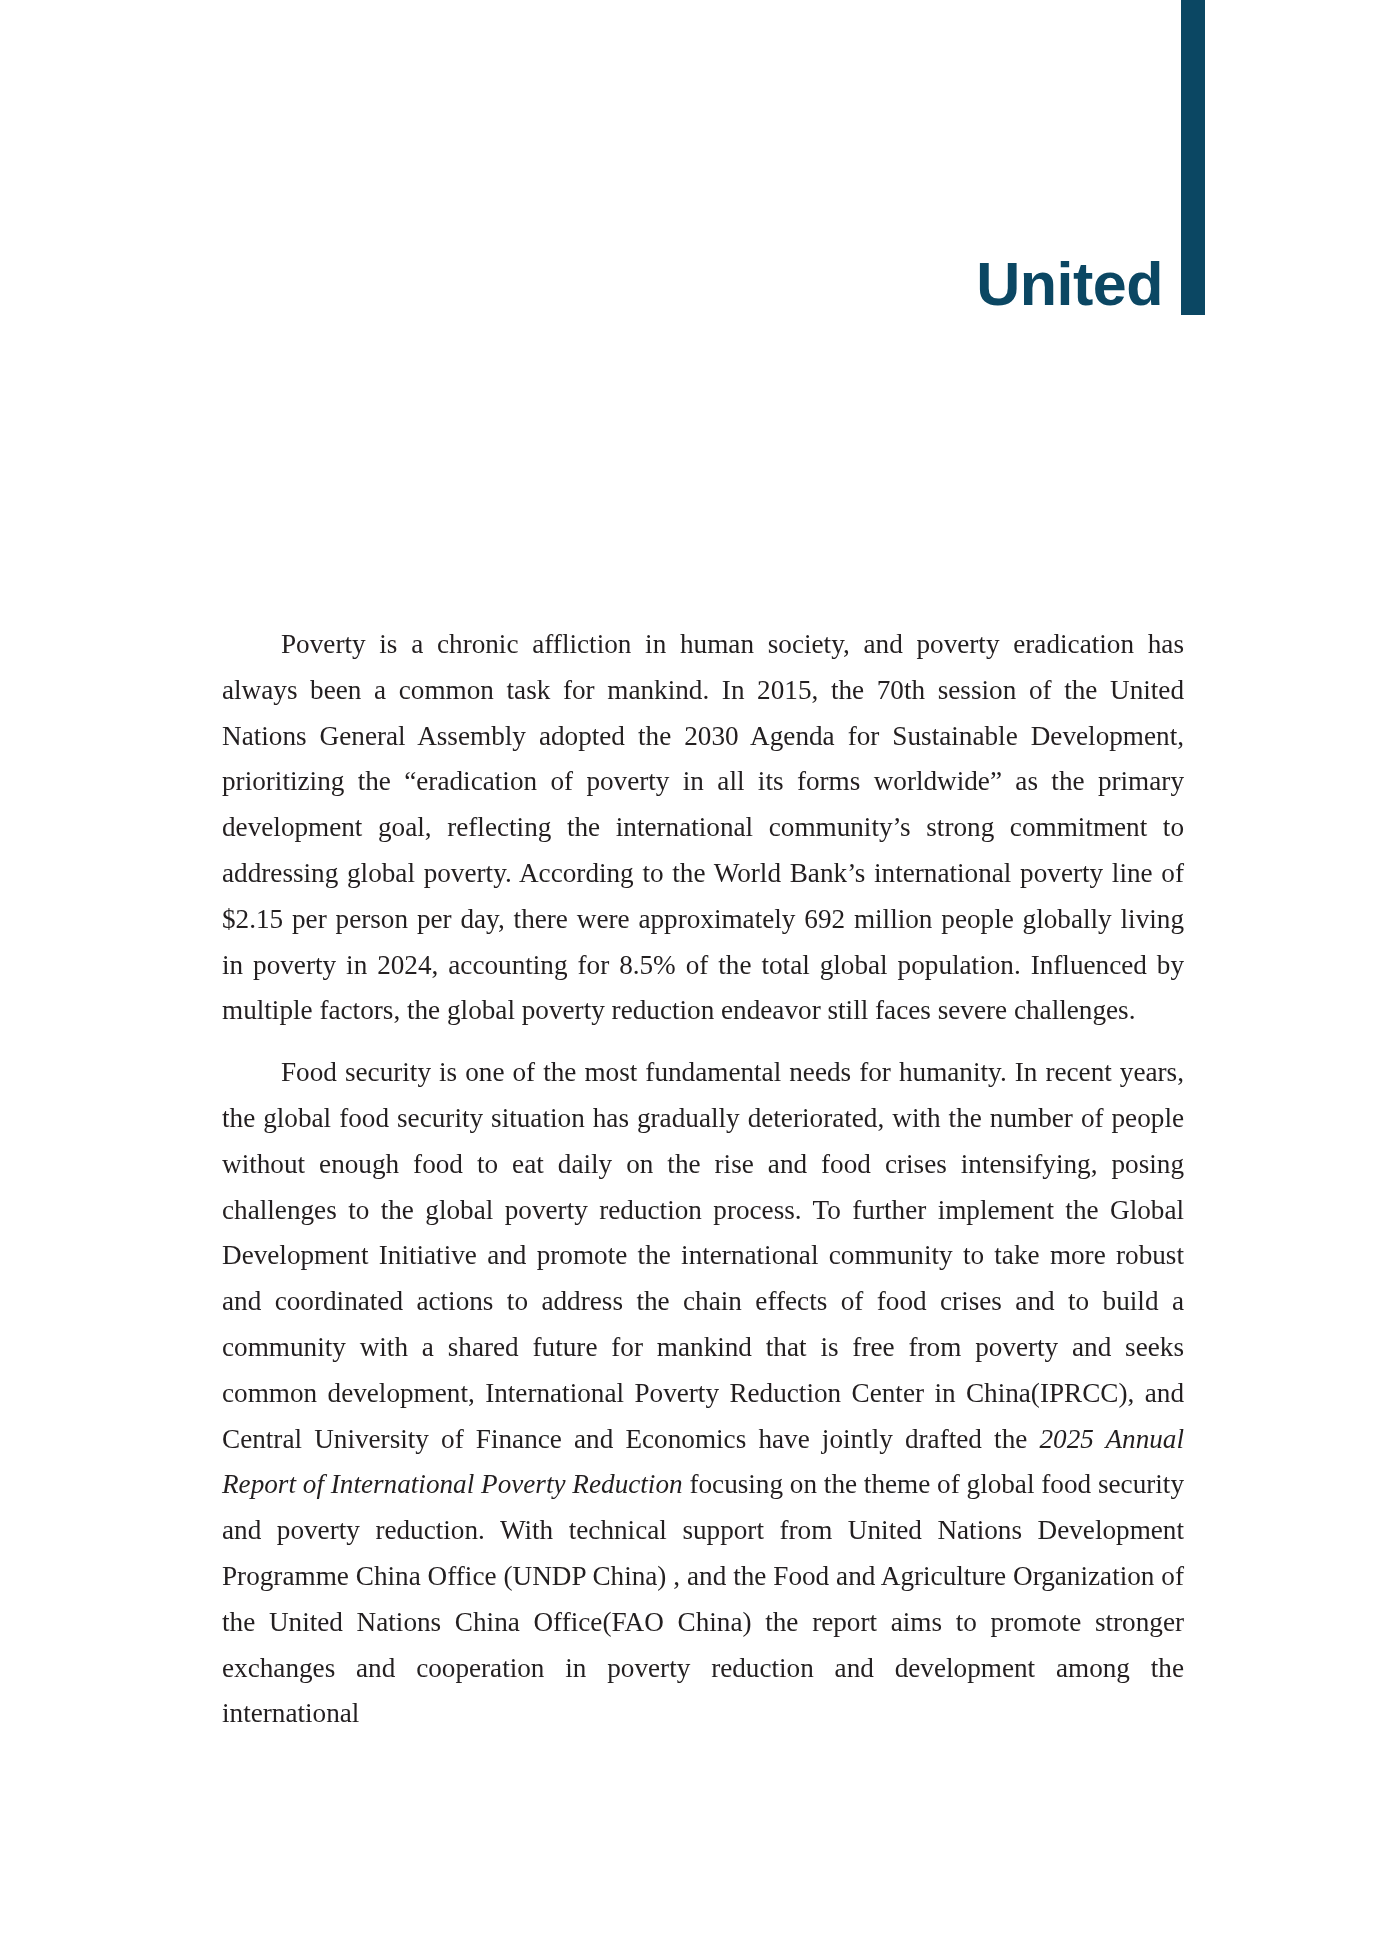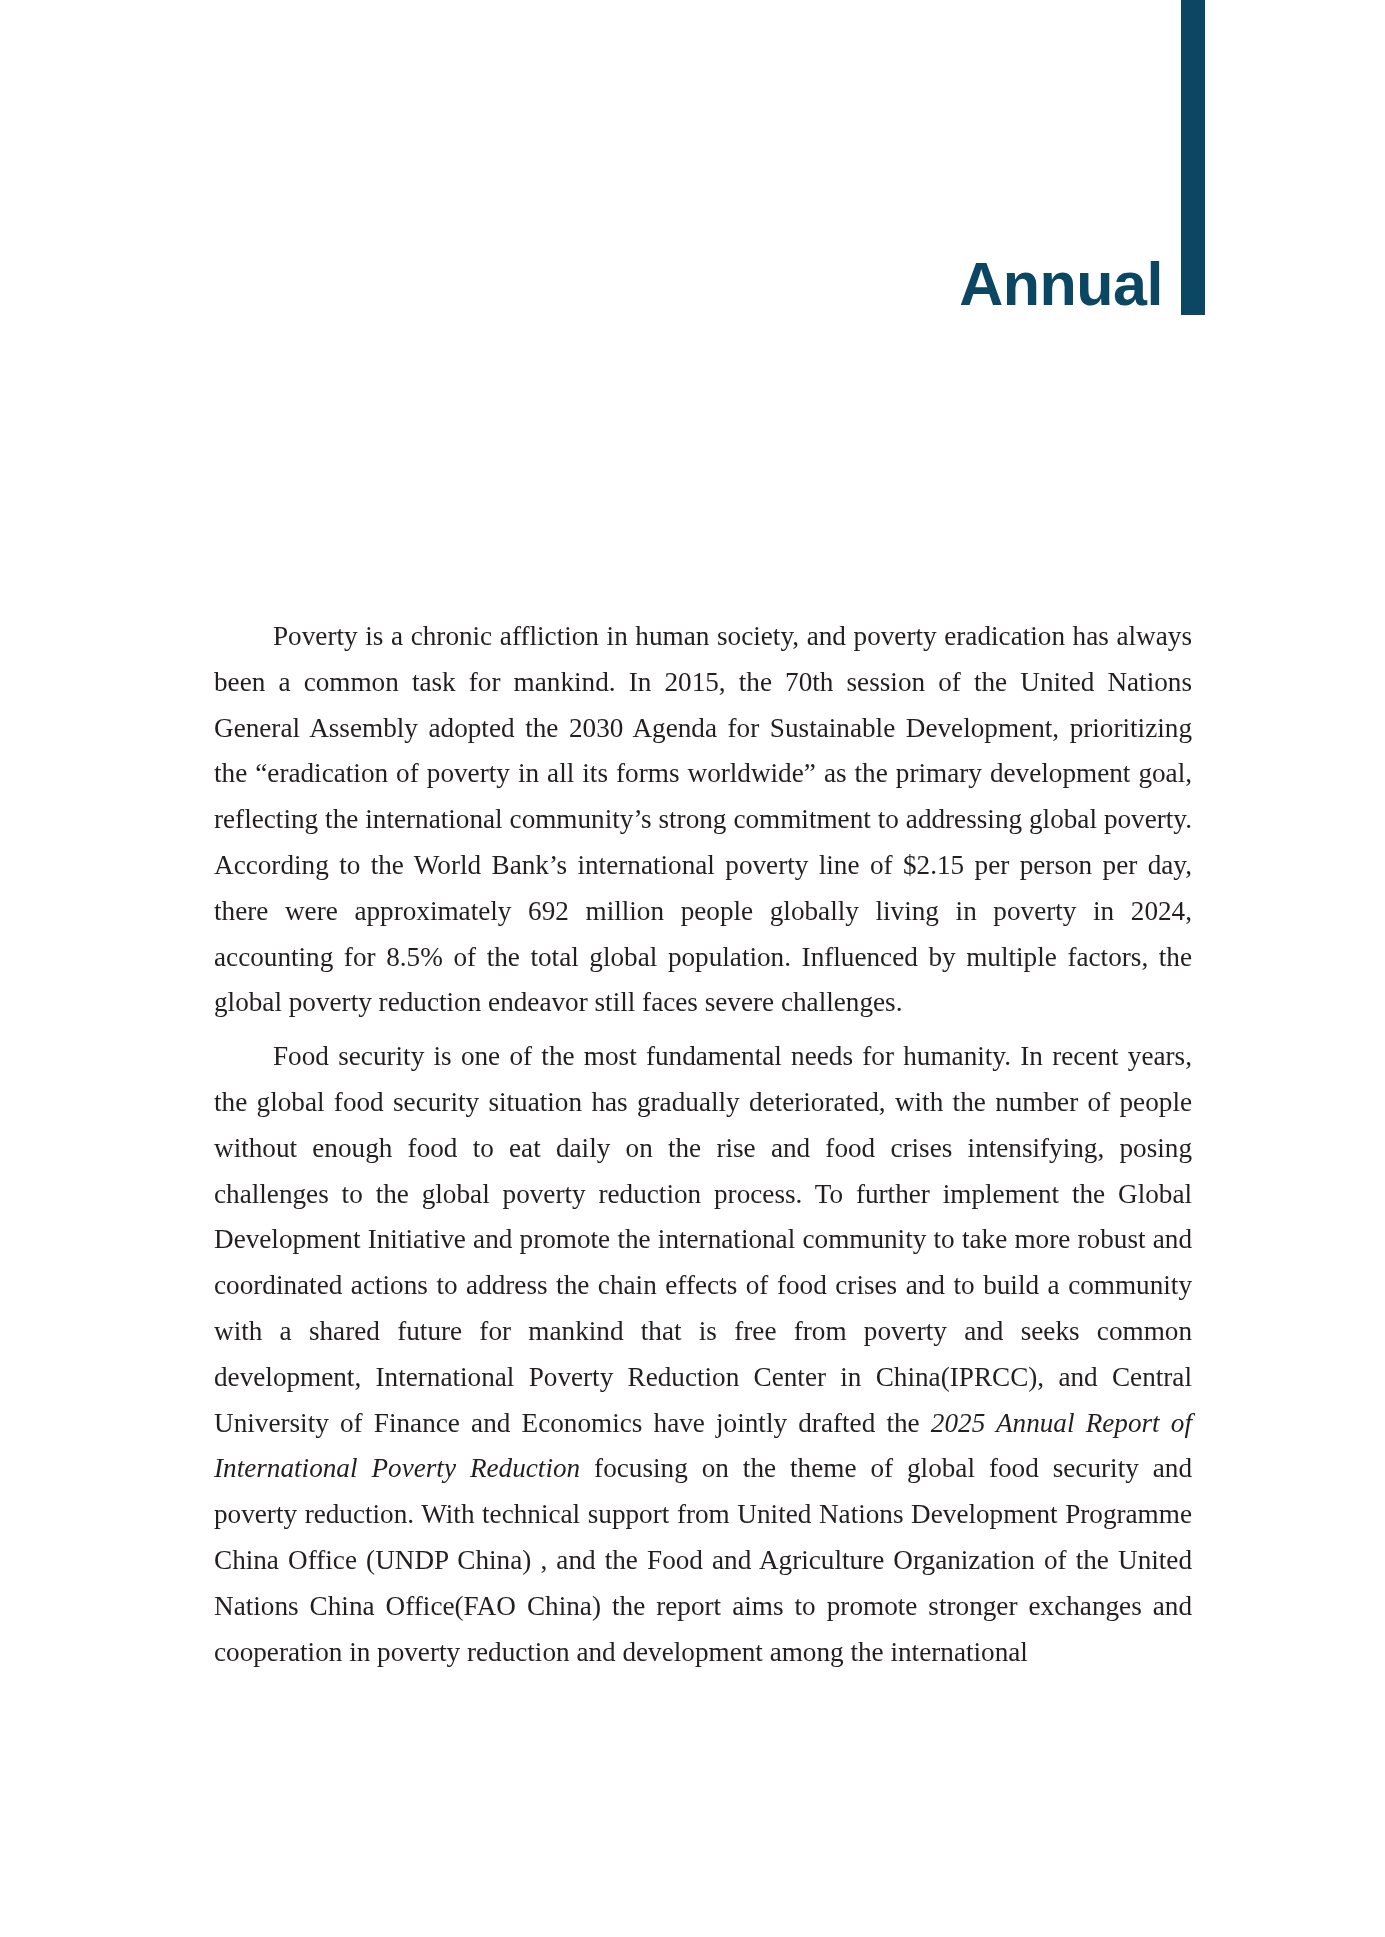--- a/index.html
+++ b/index.html
@@ -15,29 +15,29 @@
     font-weight: bold; font-size: 61px; line-height: 70px;
     color: #0b4763; letter-spacing: -0.5px;
   }
   .body-text {
     position: absolute; left: 206px; top: 606px; width: 994px;
     font-family: "Liberation Serif", serif;
     font-size: 27.2px; line-height: 45.8px;
     color: #231f20;
   }
   .body-text p {
-    margin: 8px; text-align: justify; text-indent: 59px;
+    margin: 16px; text-align: justify; text-indent: 59px;
   }
   .body-text em { }
 </style>
 </head>
 <body>
 
 <div class="accent-bar"></div>
 
-<h1 class="title">Annual</h1>
+<h1 class="title">United</h1>
 
 <div class="body-text">
   <p>
     <span>Poverty is a chronic affliction in human society, and poverty eradication has always been a common task for mankind. In 2015, the 70th session of the United Nations General Assembly adopted the 2030 Agenda for Sustainable Development, prioritizing the “eradication of poverty in all its forms worldwide” as the primary development goal, reflecting the international community’s strong commitment to addressing global poverty. According to the World Bank’s international poverty line of $2.15 per person per day, there were approximately 692 million people globally living in poverty in 2024, accounting for 8.5% of the total global population. Influenced by multiple factors, the global poverty reduction endeavor still faces severe challenges.</span>
   </p>
   <p><span>Food security is one of the most fundamental needs for humanity. In recent years, the global food security situation has gradually deteriorated, with the number of people without enough food to eat daily on the rise and food crises intensifying, posing challenges to the global poverty reduction process. To further implement the Global Development Initiative and promote the international community to take more robust and coordinated actions to address the chain effects of food crises and to build a community with a shared future for mankind that is free from poverty and seeks common development, International Poverty Reduction Center in China(IPRCC), and Central University of Finance and Economics have jointly drafted the </span><em>2025 Annual Report of International Poverty Reduction</em><span> focusing on the theme of global food security and poverty reduction. With technical support from United Nations Development Programme China Office (UNDP China) , and the Food and Agriculture Organization of the United Nations China Office(FAO China) the report aims to promote stronger exchanges and cooperation in poverty reduction and development among the international</span></p>
 </div>
 
 </body></html>

